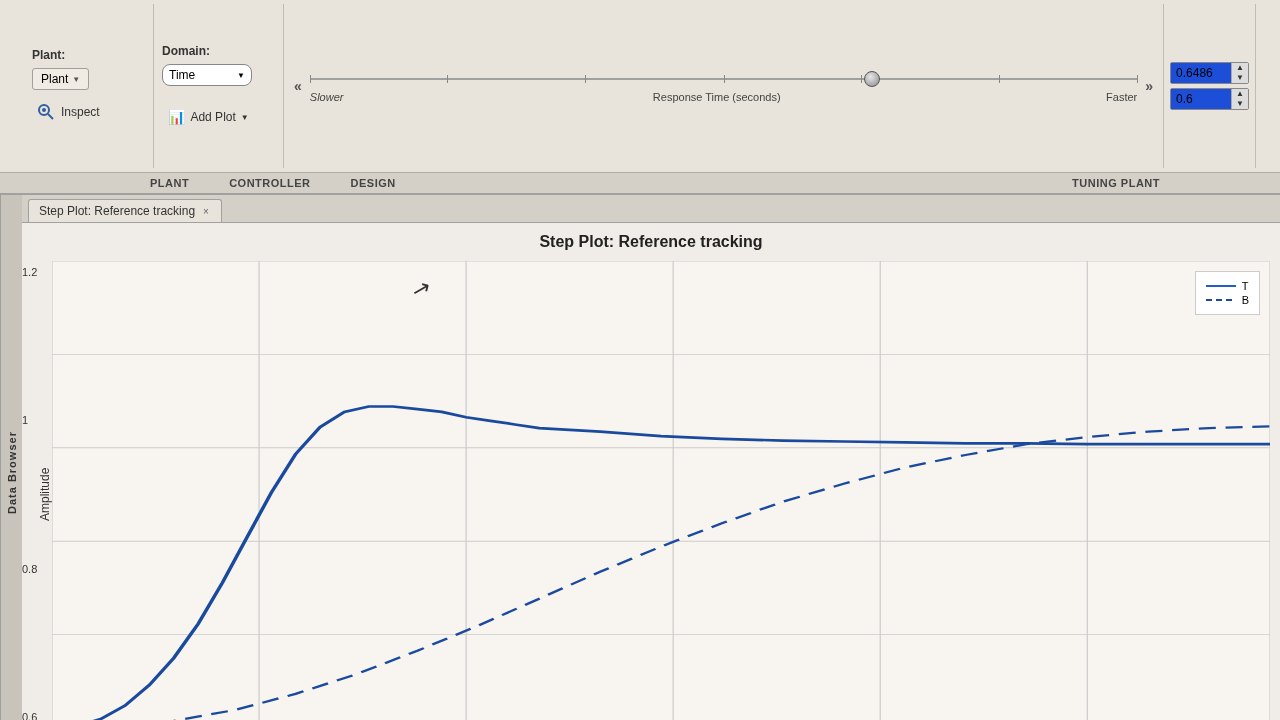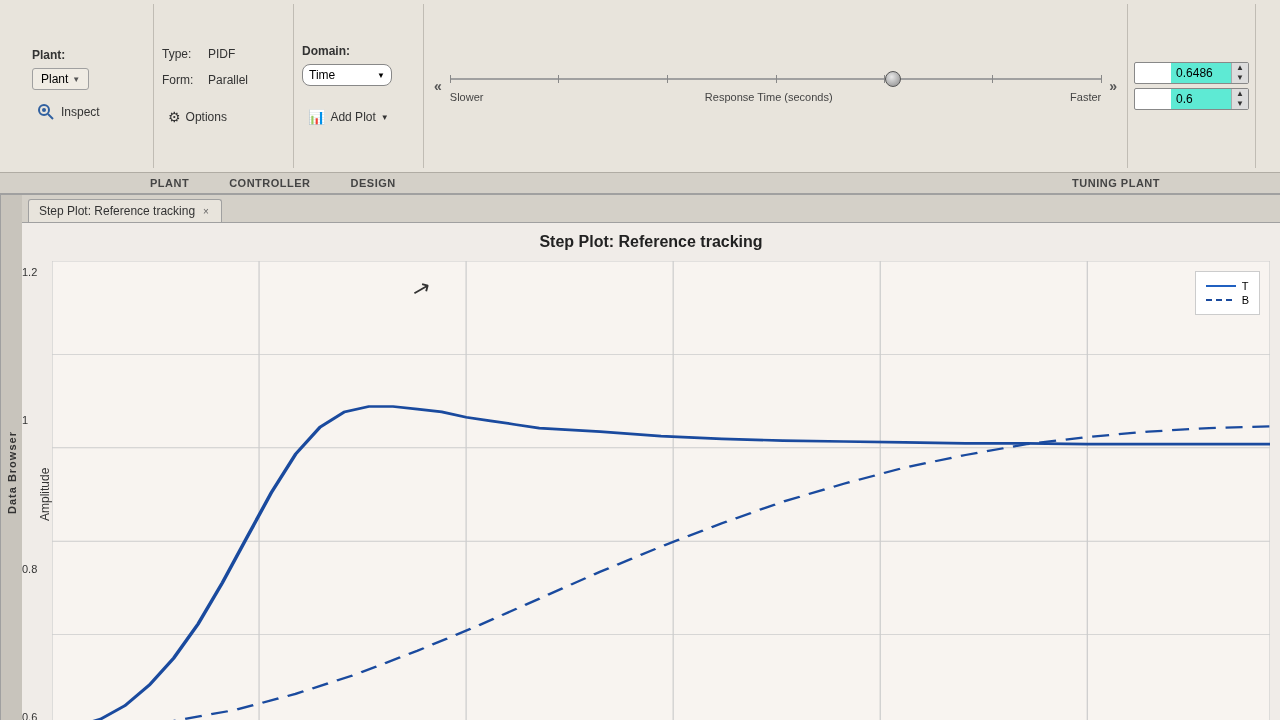--- a/index.html
+++ b/index.html
@@ -189,27 +189,26 @@
 
     .spinner-input {
       display: flex;
       align-items: center;
       border: 1px solid #888;
       border-radius: 2px;
       background: white;
     }
 
     .spinner-field {
-      background: #5eead4;
+      background: #1d4ed8;
       border: none;
       outline: none;
       width: 60px;
       padding: 3px 5px;
       font-size: 12px;
-      margin-left: 36px;
     }
 
     .spinner-btns {
       display: flex;
       flex-direction: column;
       border-left: 1px solid #aaa;
     }
 
     .spinner-btn {
       background: #ddd;
@@ -396,36 +395,20 @@
         <svg width="18" height="18" viewBox="0 0 18 18">
           <circle cx="7" cy="7" r="5" fill="none" stroke="#3060a0" stroke-width="2"></circle>
           <circle cx="7" cy="7" r="2" fill="#3060a0"></circle>
           <line x1="11" y1="11" x2="16" y2="16" stroke="#3060a0" stroke-width="2"></line>
         </svg>
       </span>
       <span>Inspect</span>
     </button>
   </div>
 
-  <div class="toolbar-section type-form-section">
-    <div class="type-row">
-      <span class="label-text">Type:</span>
-      <span class="value-text">PIDF</span>
-    </div>
-    <div class="form-row">
-      <span class="label-text">Form:</span>
-      <span class="value-text">Parallel</span>
-    </div>
-    <div style="margin-top:10px;">
-      <button class="options-btn">
-        <span style="font-size:14px;">⚙</span>
-        <span>Options</span>
-      </button>
-    </div>
-  </div>
 
   <div class="toolbar-section domain-section">
     <div class="domain-label">Domain:</div>
     <div class="domain-select">
       <span>Time</span>
       <span class="select-arrow">▼</span>
     </div>
     <div style="margin-top:20px;">
       <button class="addplot-btn">
         <span style="font-size:14px; color:#3060a0;">📊</span>
@@ -448,21 +431,21 @@
             <div style="position:absolute; top:50%; left:16.6%; width:1px; height:8px; background:#888; transform:translateY(-50%);"></div>
             <div style="position:absolute; top:50%; left:33.3%; width:1px; height:8px; background:#888; transform:translateY(-50%);"></div>
             <div style="position:absolute; top:50%; left:50%; width:1px; height:8px; background:#888; transform:translateY(-50%);"></div>
             <div style="position:absolute; top:50%; left:66.6%; width:1px; height:8px; background:#888; transform:translateY(-50%);"></div>
             <div style="position:absolute; top:50%; left:83.3%; width:1px; height:8px; background:#888; transform:translateY(-50%);"></div>
             <div style="position:absolute; top:50%; left:100%; width:1px; height:8px; background:#888; transform:translateY(-50%);"></div>
 
             <div style="position:absolute; top:50%; left:68%; width:16px; height:16px; background:radial-gradient(circle at 40% 35%, #e8e8e8, #888); border-radius:50%; border:1px solid #555; transform:translate(-50%,-50%); cursor:pointer;"></div>
           </div>
           <div style="display:flex; justify-content:space-between; width:100%;">
-            <span style="font-size:11px; color:#444;">Slower</span>
+            <span style="font-size:11px; color:#444;font-style:italic;">Slower</span>
             <span style="font-size:11px; color:#444;">Response Time (seconds)</span>
             <span style="font-size:11px; color:#444;margin-left:16px;">Faster</span>
           </div>
         </div>
         <button class="slider-nav-btn">»</button>
       </div>
 
     </div>
   </div>
 

